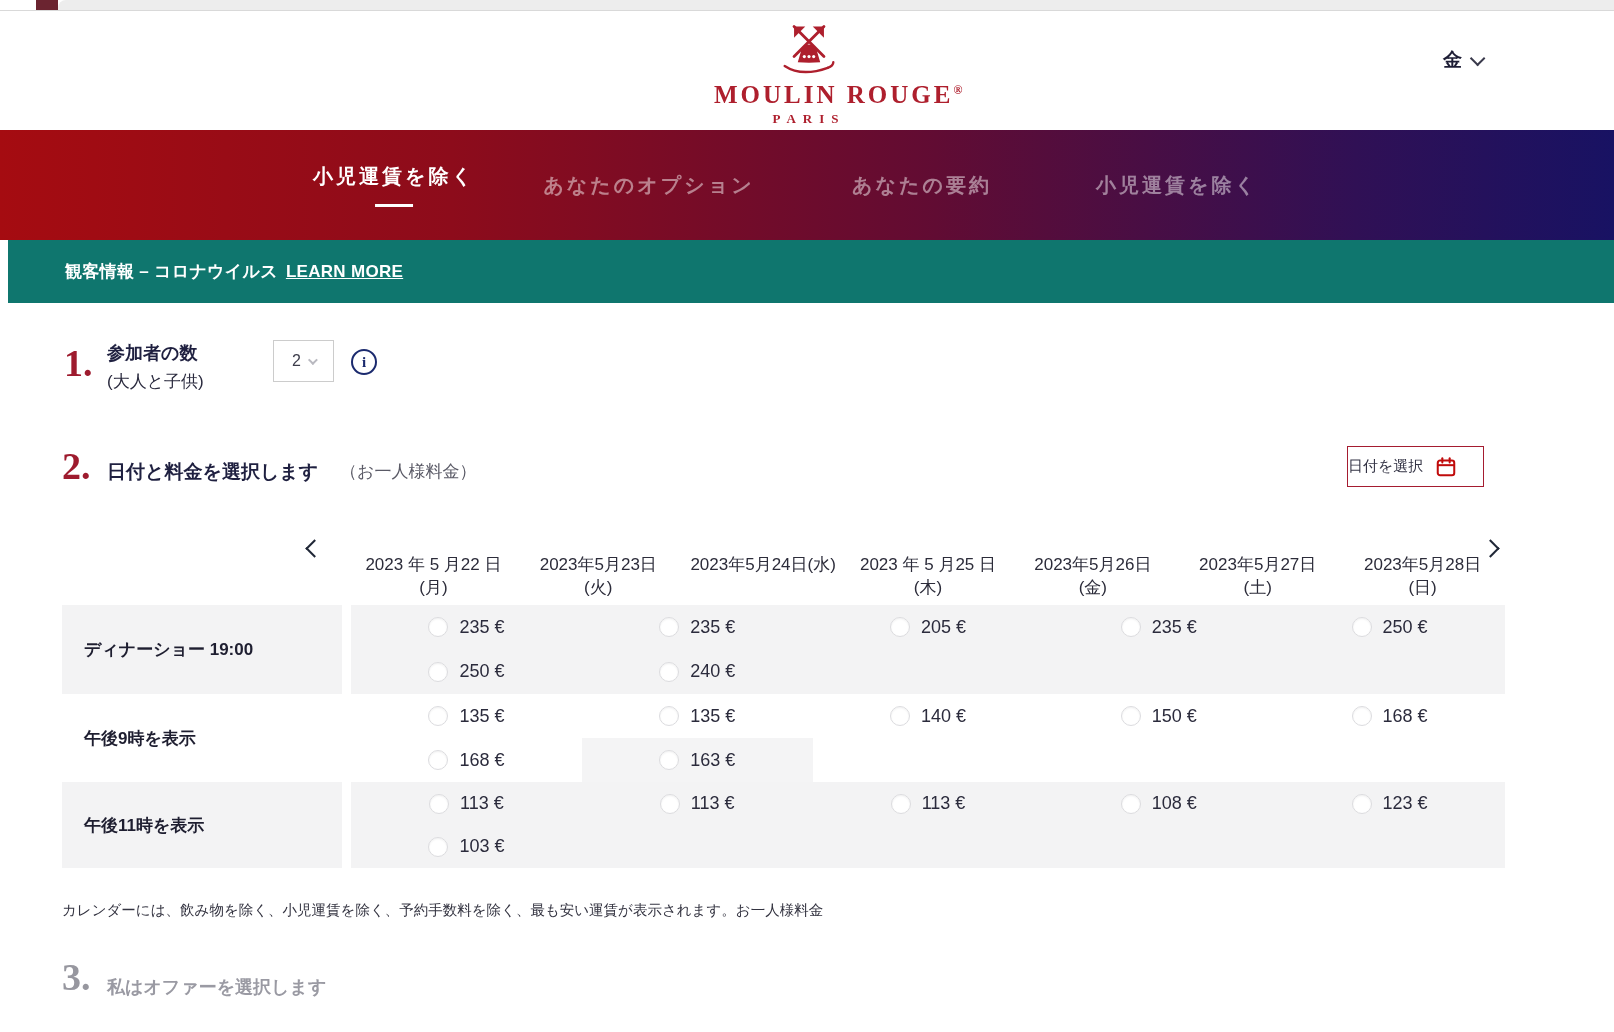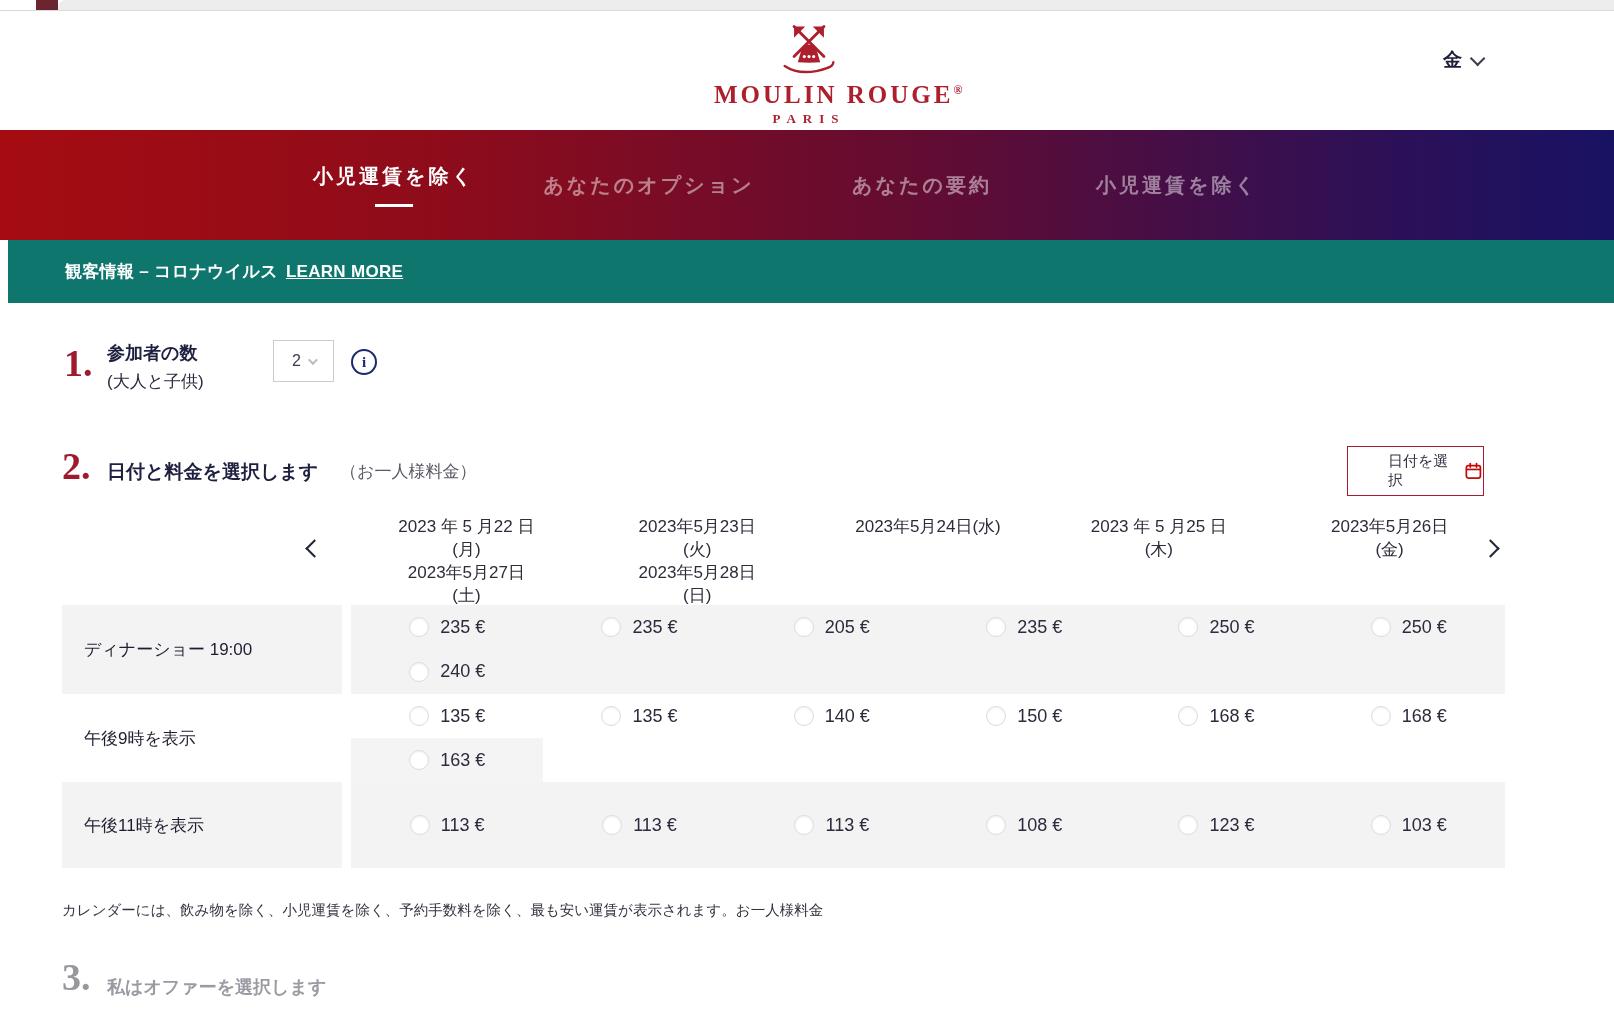--- a/index.html
+++ b/index.html
@@ -44,39 +44,39 @@
   .qty-select { position:absolute; left:273px; top:340px; width:61px; height:42px; border:1px solid #cccccc; background:#fff; display:flex; align-items:center; justify-content:center; gap:7px; cursor:pointer; }
   .qty-value { font-size:16px; color:#3c3c4a; }
   .chev-sm { display:inline-block; width:7px; height:7px; border-right:2px solid #b9b9c0; border-bottom:2px solid #b9b9c0; transform:rotate(45deg) translateY(-2px); }
   .info-btn { position:absolute; left:351px; top:349px; width:26px; height:26px; border:2px solid #1b2a6e; border-radius:50%; display:flex; align-items:center; justify-content:center; cursor:pointer; }
   .info-i { font-family:"Liberation Serif", serif; font-size:15px; font-weight:bold; color:#1b2a6e; line-height:1; }
 
   
   .s2-num { position:absolute; left:62px; top:447px; }
   .s2-title { position:absolute; left:107px; top:459px; font-size:19px; font-weight:bold; color:#1f2040; }
   .s2-sub { position:absolute; left:340px; top:460px; font-size:17px; color:#5a5a66; }
-  .date-btn { position:absolute; left:1347px; top:446px; width:137px; height:50px; background:#fff; border:1px solid #a51c30; display:flex; align-items:center; justify-content:space-between; gap:12px; cursor:pointer;padding-left:40px; }
+  .date-btn { position:absolute; left:1347px; top:446px; width:137px; height:41px; background:#fff; border:1px solid #a51c30; display:flex; align-items:center; justify-content:flex-start; gap:12px; cursor:pointer; }
   .date-btn-label { font-size:15px; color:#333344; }
 
   
-  .cal-head { position:absolute; left:351px; top:516px; width:1154px; display:grid; grid-template-columns:repeat(5,1fr); }
+  .cal-head { position:absolute; left:351px; top:554px; width:1154px; display:grid; grid-template-columns:repeat(7,1fr); }
   .cal-head-cell { text-align:center; font-size:17px; color:#2c2c3a; line-height:1.35; cursor:default; }
   .cal-prev { position:absolute; left:308px; top:541px; cursor:pointer; }
   .cal-next { position:absolute; left:1484px; top:541px; cursor:pointer; }
   .arrow { display:inline-block; width:13px; height:13px; border-right:2.5px solid #1f2636; border-bottom:2.5px solid #1f2636; }
   .arrow.left  { transform:rotate(135deg); }
   .arrow.right { transform:rotate(-45deg); }
 
   .cal-row { position:absolute; left:62px; width:1443px; display:flex; }
   .row1 { top:605px; height:89px; }
   .row2 { top:694px; height:88px; }
   .row3 { top:782px; height:86px; }
-  .row-label { width:280px; background:#f3f3f4; display:flex; align-items:center; padding-left:22px; font-size:17px; font-weight:normal; color:#1e1e30; }
+  .row-label { width:280px; background:#f3f3f4; display:flex; align-items:center; padding-left:22px; font-size:17px; font-weight:bold; color:#1e1e30; }
   .row-gap { width:9px; background:#fff; }
-  .row-grid { flex:1; background:#f3f3f4; display:grid; grid-template-columns:repeat(6,1fr); }
+  .row-grid { flex:1; background:#f3f3f4; display:grid; grid-template-columns:repeat(5,1fr); }
   .row-white .row-label, .row-white .row-grid { background:#fff; }
   .cell { display:flex; align-items:center; justify-content:center; gap:11px; cursor:pointer; }
   .cell.hl { background:#f4f4f5; }
   .radio { width:20px; height:20px; border-radius:50%; background:#fff; border:1px solid #dcdcdf; box-shadow:inset 0 1px 2px rgba(0,0,0,0.06); flex:0 0 auto; }
   .price { font-size:18px; color:#2b2b3c; white-space:nowrap; }
 
   .cal-note { position:absolute; left:62px; top:901px; font-size:14.5px; color:#333340; }
 
   
   .s3-num { position:absolute; left:62px; top:958px; color:#97979f; }

